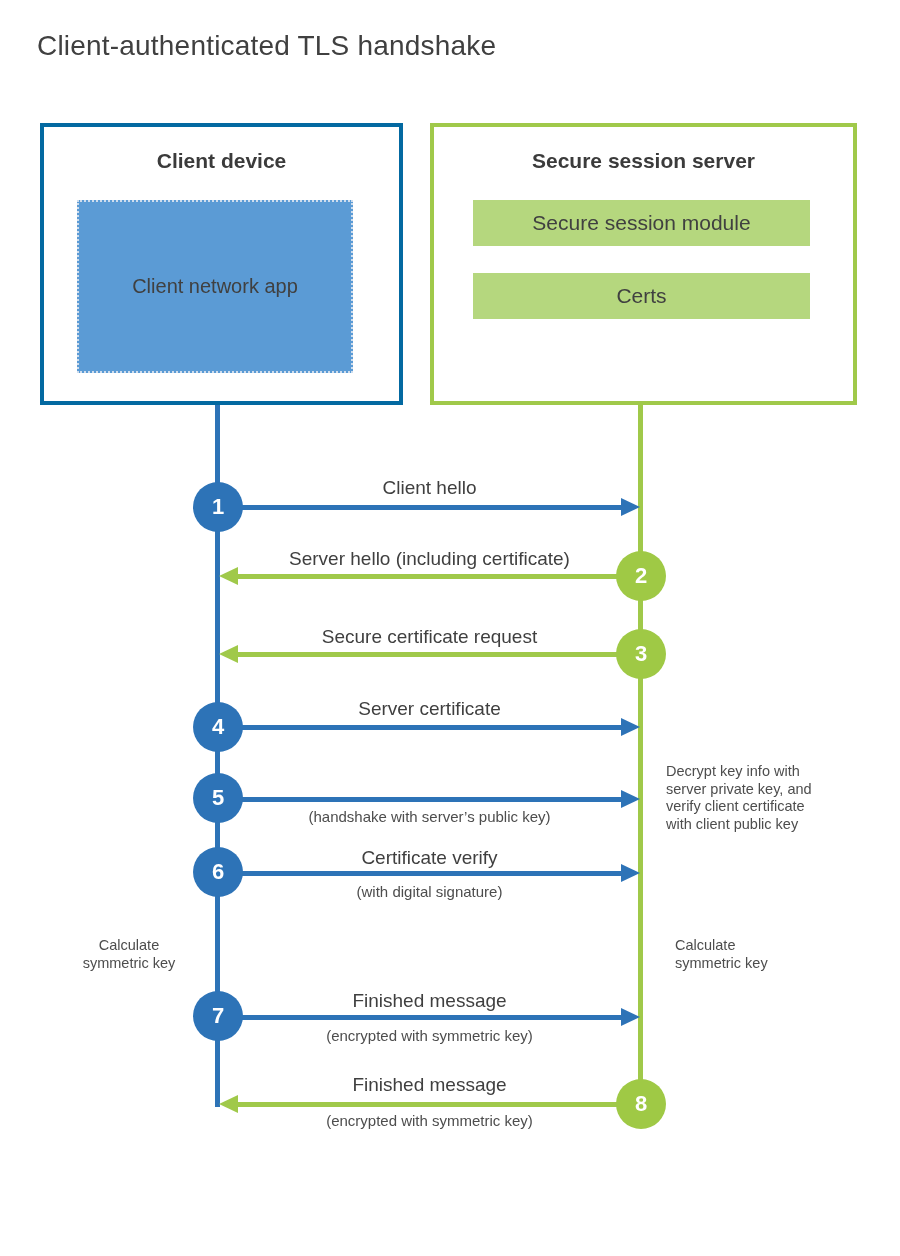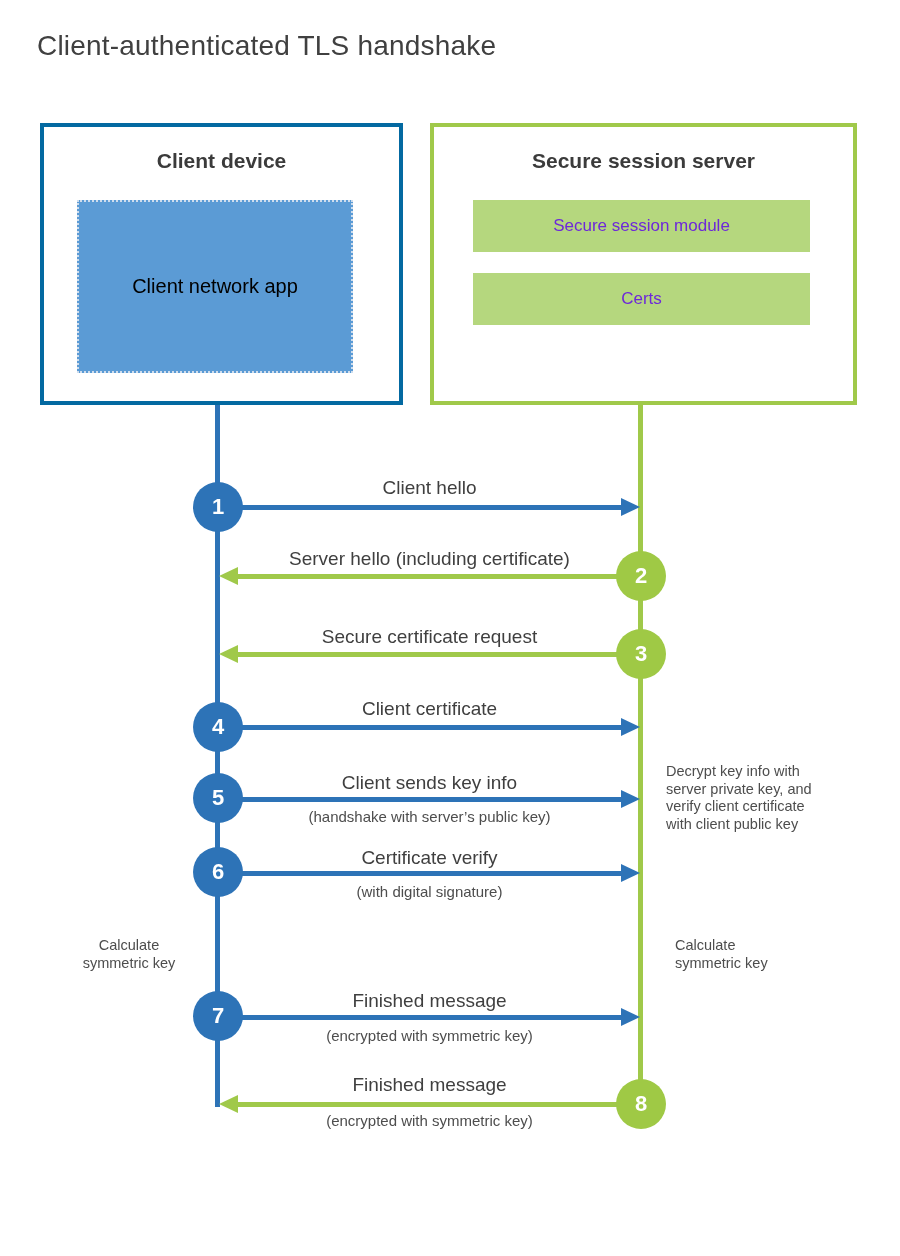--- a/index.html
+++ b/index.html
@@ -9,24 +9,24 @@
   .page-title{position:absolute;left:37px;top:30px;font-size:28px;font-weight:300;color:#404040;letter-spacing:0.2px;}
 
   
   .actor-box{position:absolute;top:123px;height:282px;background:#fff;box-sizing:border-box;}
   .client-box{left:40px;width:363px;border:4px solid #0369a1;}
   .server-box{left:430px;width:427px;border:4px solid #a0c94a;}
   .actor-title{position:absolute;top:22px;left:0;width:100%;text-align:center;font-size:21px;font-weight:bold;color:#3b3b3b;}
 
   .client-app{position:absolute;left:33px;top:73px;width:276px;height:173px;background:#5b9bd5;
     border:2px dotted #cfdded;box-sizing:border-box;display:flex;align-items:center;justify-content:center;
-    text-align:center;color:#000000;font-size:20px;line-height:1.55;padding:0 40px;}
+    text-align:center;color:#404040;font-size:20px;line-height:1.55;padding:0 40px;}
 
-  .server-bar{position:absolute;left:39px;width:337px;height:52px;background:#b5d77e;
-    display:flex;align-items:center;justify-content:center;color:#6d28d9;font-size:17px;}
+  .server-bar{position:absolute;left:39px;width:337px;height:46px;background:#b5d77e;
+    display:flex;align-items:center;justify-content:center;color:#404040;font-size:21px;}
   .server-bar.b0{top:73px;}
   .server-bar.b1{top:134px;margin-top:12px;}
   .server-bar.b2{top:196px;}
 
   
   .lifeline{position:absolute;width:5px;z-index:1;}
   .lifeline.blue{left:215px;top:405px;height:702px;background:#2d73b7;}
   .lifeline.green{left:638px;top:405px;height:705px;background:#a0c94a;}
 
   
@@ -82,26 +82,25 @@
   <div class="msg-label" style="top:548px">Server hello (including certificate)</div>
   <div class="arrow-line green" style="top:574px"></div>
   <div class="arrow-head left" style="top:567px"></div>
   <div class="step-circle green" style="top:551px">2</div>
 
   <div class="msg-label" style="top:626px">Secure certificate request</div>
   <div class="arrow-line green" style="top:652px"></div>
   <div class="arrow-head left" style="top:645px"></div>
   <div class="step-circle green" style="top:629px">3</div>
 
-  <div class="msg-label" style="top:698px">Client certificate</div>
+  <div class="msg-label" style="top:698px">Server certificate</div>
   <div class="arrow-line blue" style="top:725px"></div>
   <div class="arrow-head right" style="top:718px"></div>
   <div class="step-circle blue" style="top:702px">4</div>
 
-  <div class="msg-label" style="top:772px">Client sends key info</div>
   <div class="arrow-line blue" style="top:797px"></div>
   <div class="arrow-head right" style="top:790px"></div>
   <div class="step-circle blue" style="top:773px">5</div>
   <div class="msg-sub" style="top:808px">(handshake with server’s public key)</div>
 
   <div class="msg-label" style="top:847px">Certificate verify</div>
   <div class="arrow-line blue" style="top:871px"></div>
   <div class="arrow-head right" style="top:864px"></div>
   <div class="step-circle blue" style="top:847px">6</div>
   <div class="msg-sub" style="top:883px">(with digital signature)</div>

